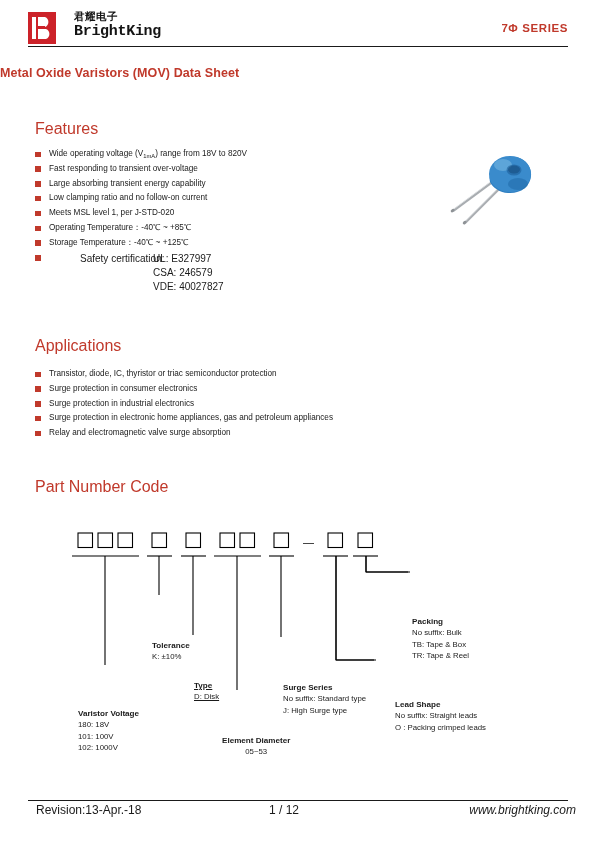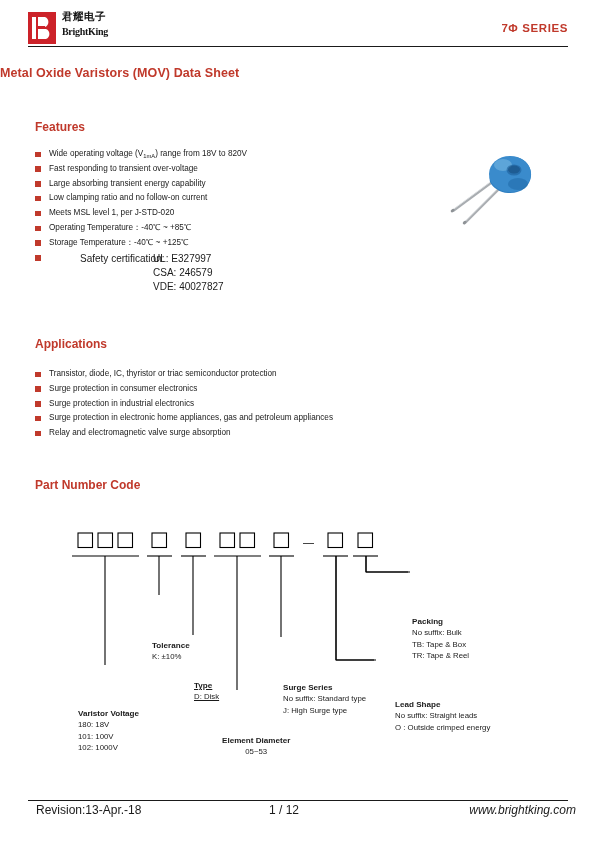--- a/index.html
+++ b/index.html
@@ -37,36 +37,36 @@
   }
   #logo-glyph {
     position: absolute;
     left: 0;
     top: 0;
     width: 28px;
     height: 32px;
   }
   #logo-text {
     position: absolute;
-    left: 34px;
+    left: 46px;
     top: 0px;
     width: 180px;
   }
   #logo-cn {
     font-family: "DejaVu Sans", sans-serif;
     font-size: 10.5px;
     font-weight: bold;
     color: #141414;
     letter-spacing: 0.5px;
     line-height: 13px;
     white-space: nowrap;
   }
   #logo-en {
-    font-family: Liberation Serif, serif;
-    font-size: 10px;
+    font-family: Liberation Mono, monospace;
+    font-size: 15px;
     font-weight: bold;
     color: #141414;
     line-height: 18px;
     letter-spacing: -0.3px;
     white-space: nowrap;
   }
   #series-label {
     position: absolute;
     right: 0;
     top: 12px;
@@ -94,22 +94,22 @@
     text-align: left;
     font-size: 12.5px;
     font-weight: bold;
     color: #c0392b;
     letter-spacing: 0.1px;
   }
 
   
   .section-heading {
     position: absolute;
-    font-size: 12px;
-    font-weight: bold;
+    font-size: 16px;
+    font-weight: normal;
     color: #c0392b;
   }
   #features-heading { left: 35px; top: 120px; }
   #applications-heading { left: 35px; top: 337px; }
   #pnc-heading { left: 35px; top: 478px; }
 
   
   .bullet-list {
     position: absolute;
     left: 35px;
@@ -408,21 +408,21 @@
 
   <div class="pnc-label" style="left:283px; top:638px;">
     <div class="t">Surge Series</div>
     <div>No suffix: Standard type</div>
     <div>J: High Surge type</div>
   </div>
 
   <div class="pnc-label" style="left:395px; top:655px;">
     <div class="t">Lead Shape</div>
     <div>No suffix: Straight leads</div>
-    <div>O : Outside crimped energy</div>
+    <div>O : Packing crimped leads</div>
   </div>
 
   <div class="pnc-label" style="left:412px; top:572px;">
     <div class="t">Packing</div>
     <div>No suffix: Bulk</div>
     <div>TB: Tape &amp; Box</div>
     <div>TR: Tape &amp; Reel</div>
   </div>
 
   <div id="footer-rule"></div>

